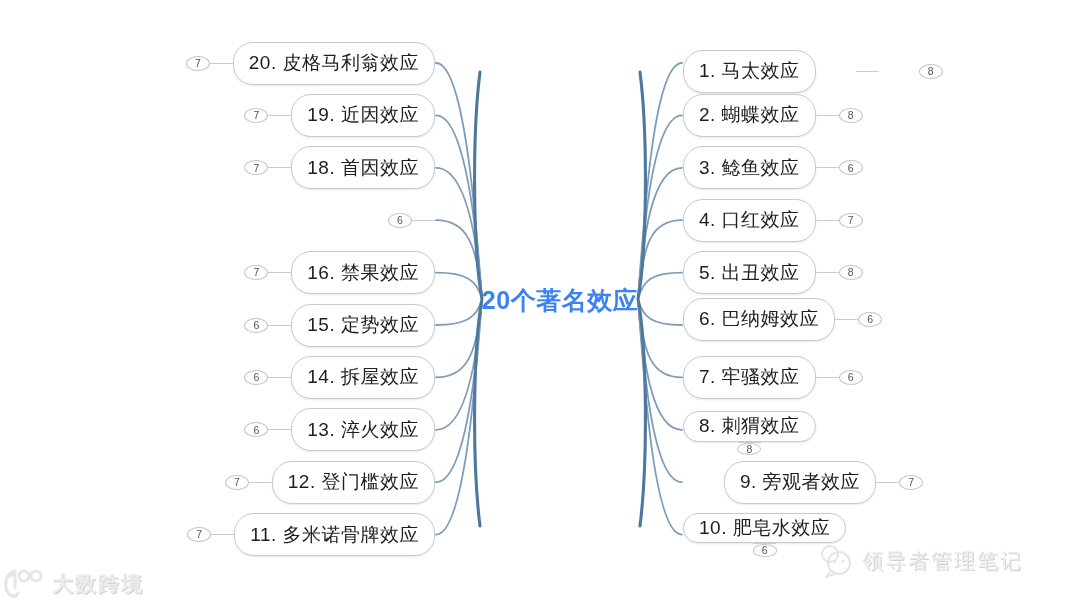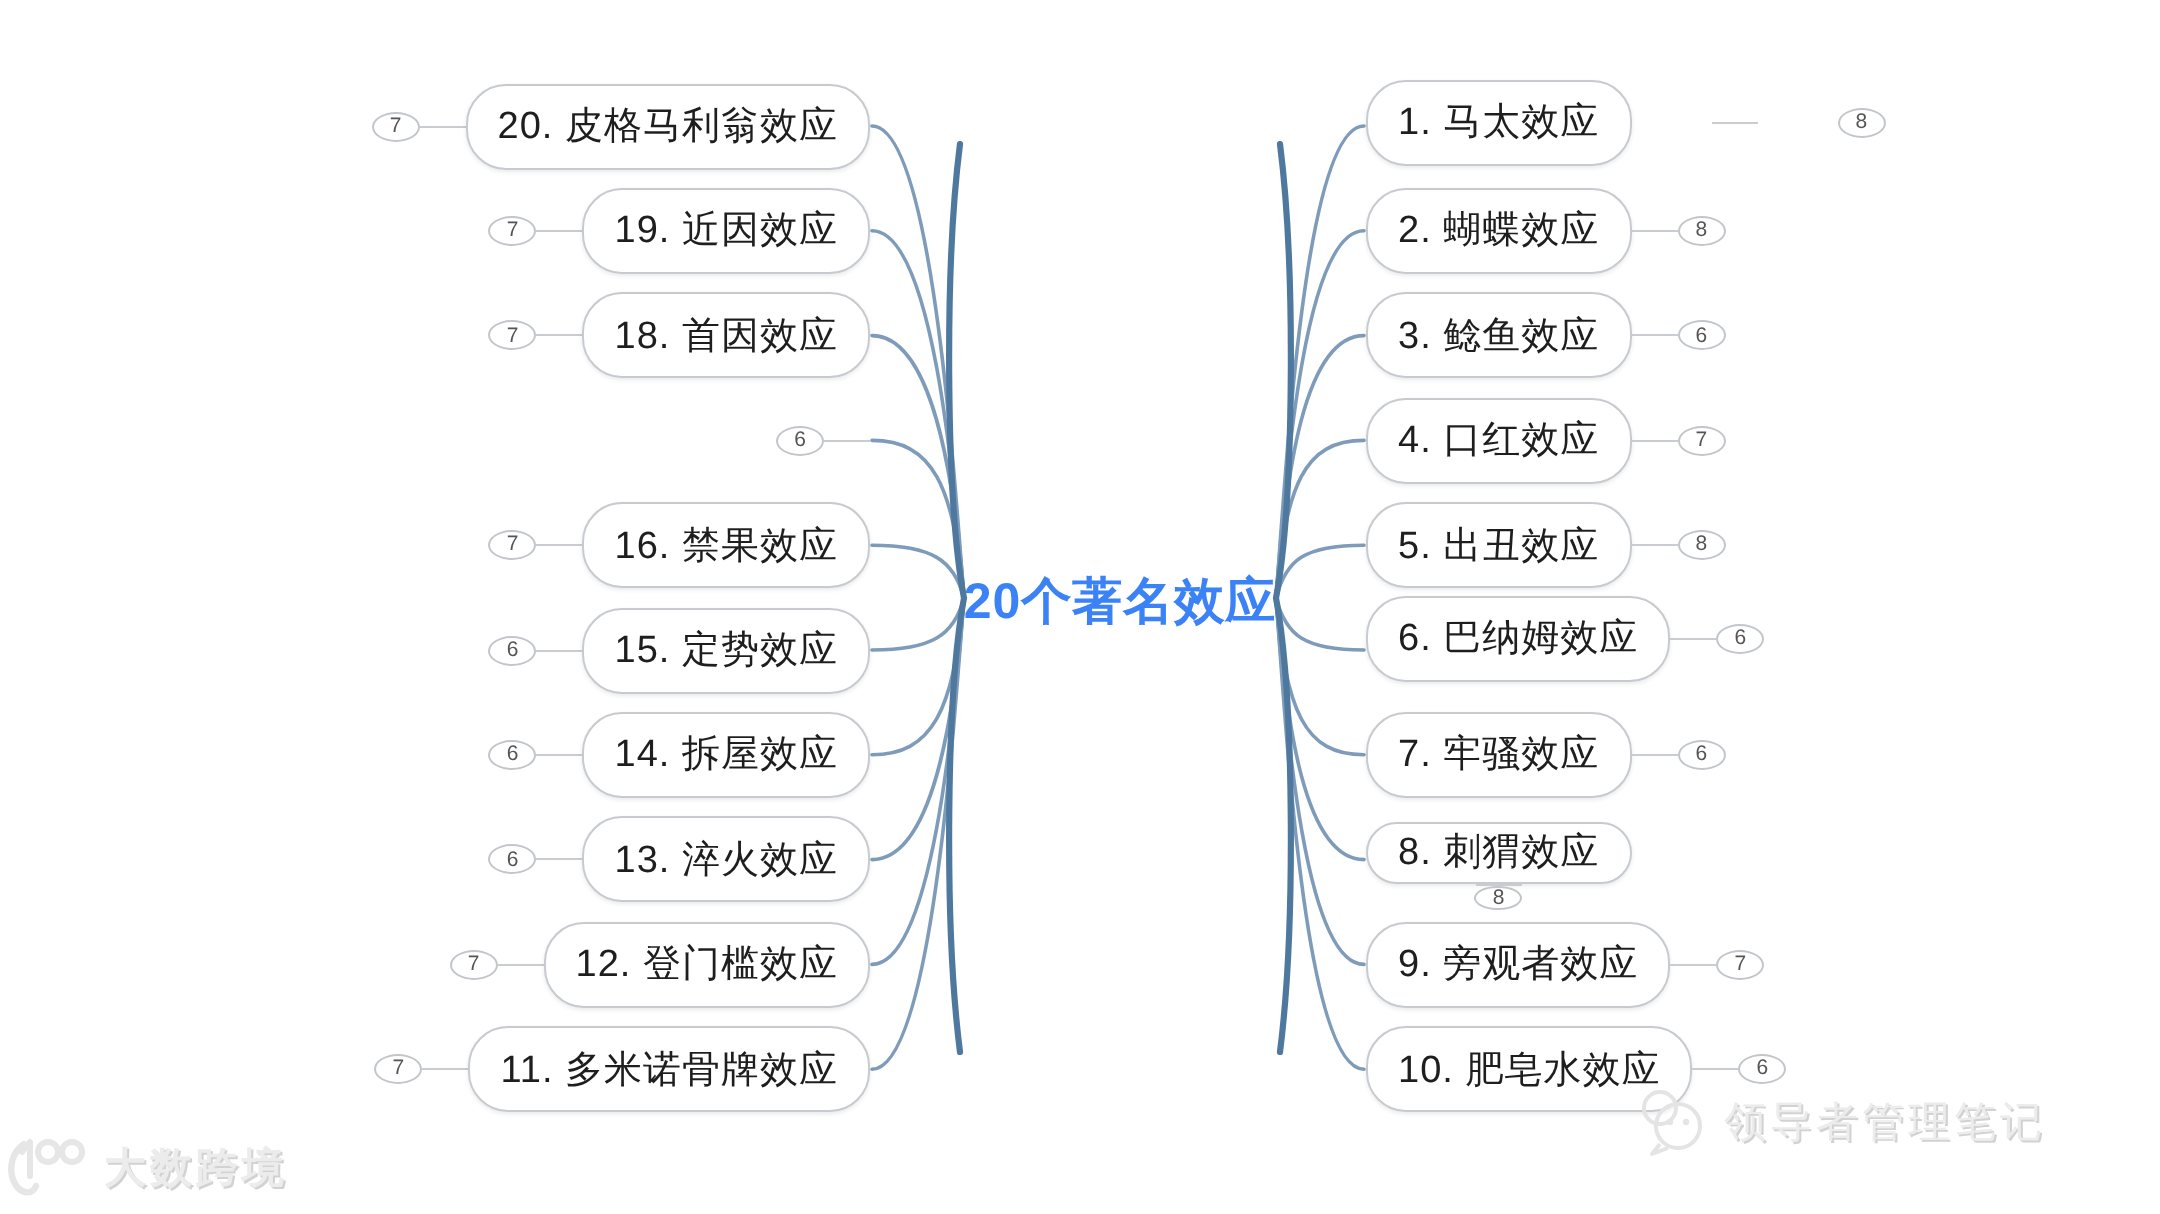--- a/index.html
+++ b/index.html
@@ -116,21 +116,21 @@
       <div class="row left" style="top: 460.2px; right: 645px;">
         <div class="badge">7</div>
         <div class="tie"></div>
         <div class="node">12. 登门槛效应</div>
       </div>
       <div class="row left" style="top: 512.6px; right: 645px;">
         <div class="badge">7</div>
         <div class="tie"></div>
         <div class="node">11. 多米诺骨牌效应</div>
       </div>
-      <div class="row right" style="top: 39px; left: 683px; gap: 40px;">
+      <div class="row right" style="top: 49px; left: 683px; gap: 40px;">
         <div class="node">1. 马太效应</div>
         <div class="tie"></div>
         <div class="badge">8</div>
       </div>
       <div class="row right" style="top: 93.4px; left: 683px;">
         <div class="node">2. 蝴蝶效应</div>
         <div class="tie"></div>
         <div class="badge">8</div>
       </div>
       <div class="row right" style="top: 145.8px; left: 683px;">
@@ -156,26 +156,26 @@
       <div class="row right" style="top: 355.4px; left: 683px;">
         <div class="node">7. 牢骚效应</div>
         <div class="tie"></div>
         <div class="badge">6</div>
       </div>
       <div class="row right" style="top: 411px; left: 683px; flex-direction: column;">
         <div class="node">8. 刺猬效应</div>
         <div class="tie"></div>
         <div class="badge">8</div>
       </div>
-      <div class="row right" style="top: 460.2px; left: 683px;">
+      <div class="row right" style="top: 460.2px; left: 724px;">
         <div class="node">9. 旁观者效应</div>
         <div class="tie"></div>
         <div class="badge">7</div>
       </div>
-      <div class="row right" style="top: 512.6px; left: 683px;">
+      <div class="row right" style="top: 512.6px; left: 683px; flex-direction: column;">
         <div class="node">10. 肥皂水效应</div>
         <div class="tie"></div>
         <div class="badge">6</div>
       </div>
     </div>
 
   <div id="wm-left" class="wm">
     <svg width="42" height="36" viewBox="0 0 42 36">
       <path d="M10 6 C4 10 2 18 5 25 C8 31 14 32 16 27" fill="none" stroke="#e6e6e6" stroke-width="3.2" stroke-linecap="round"></path>
       <path d="M9 10 L13 5 L13 22" fill="none" stroke="#e6e6e6" stroke-width="3" stroke-linecap="round" stroke-linejoin="round"></path>

